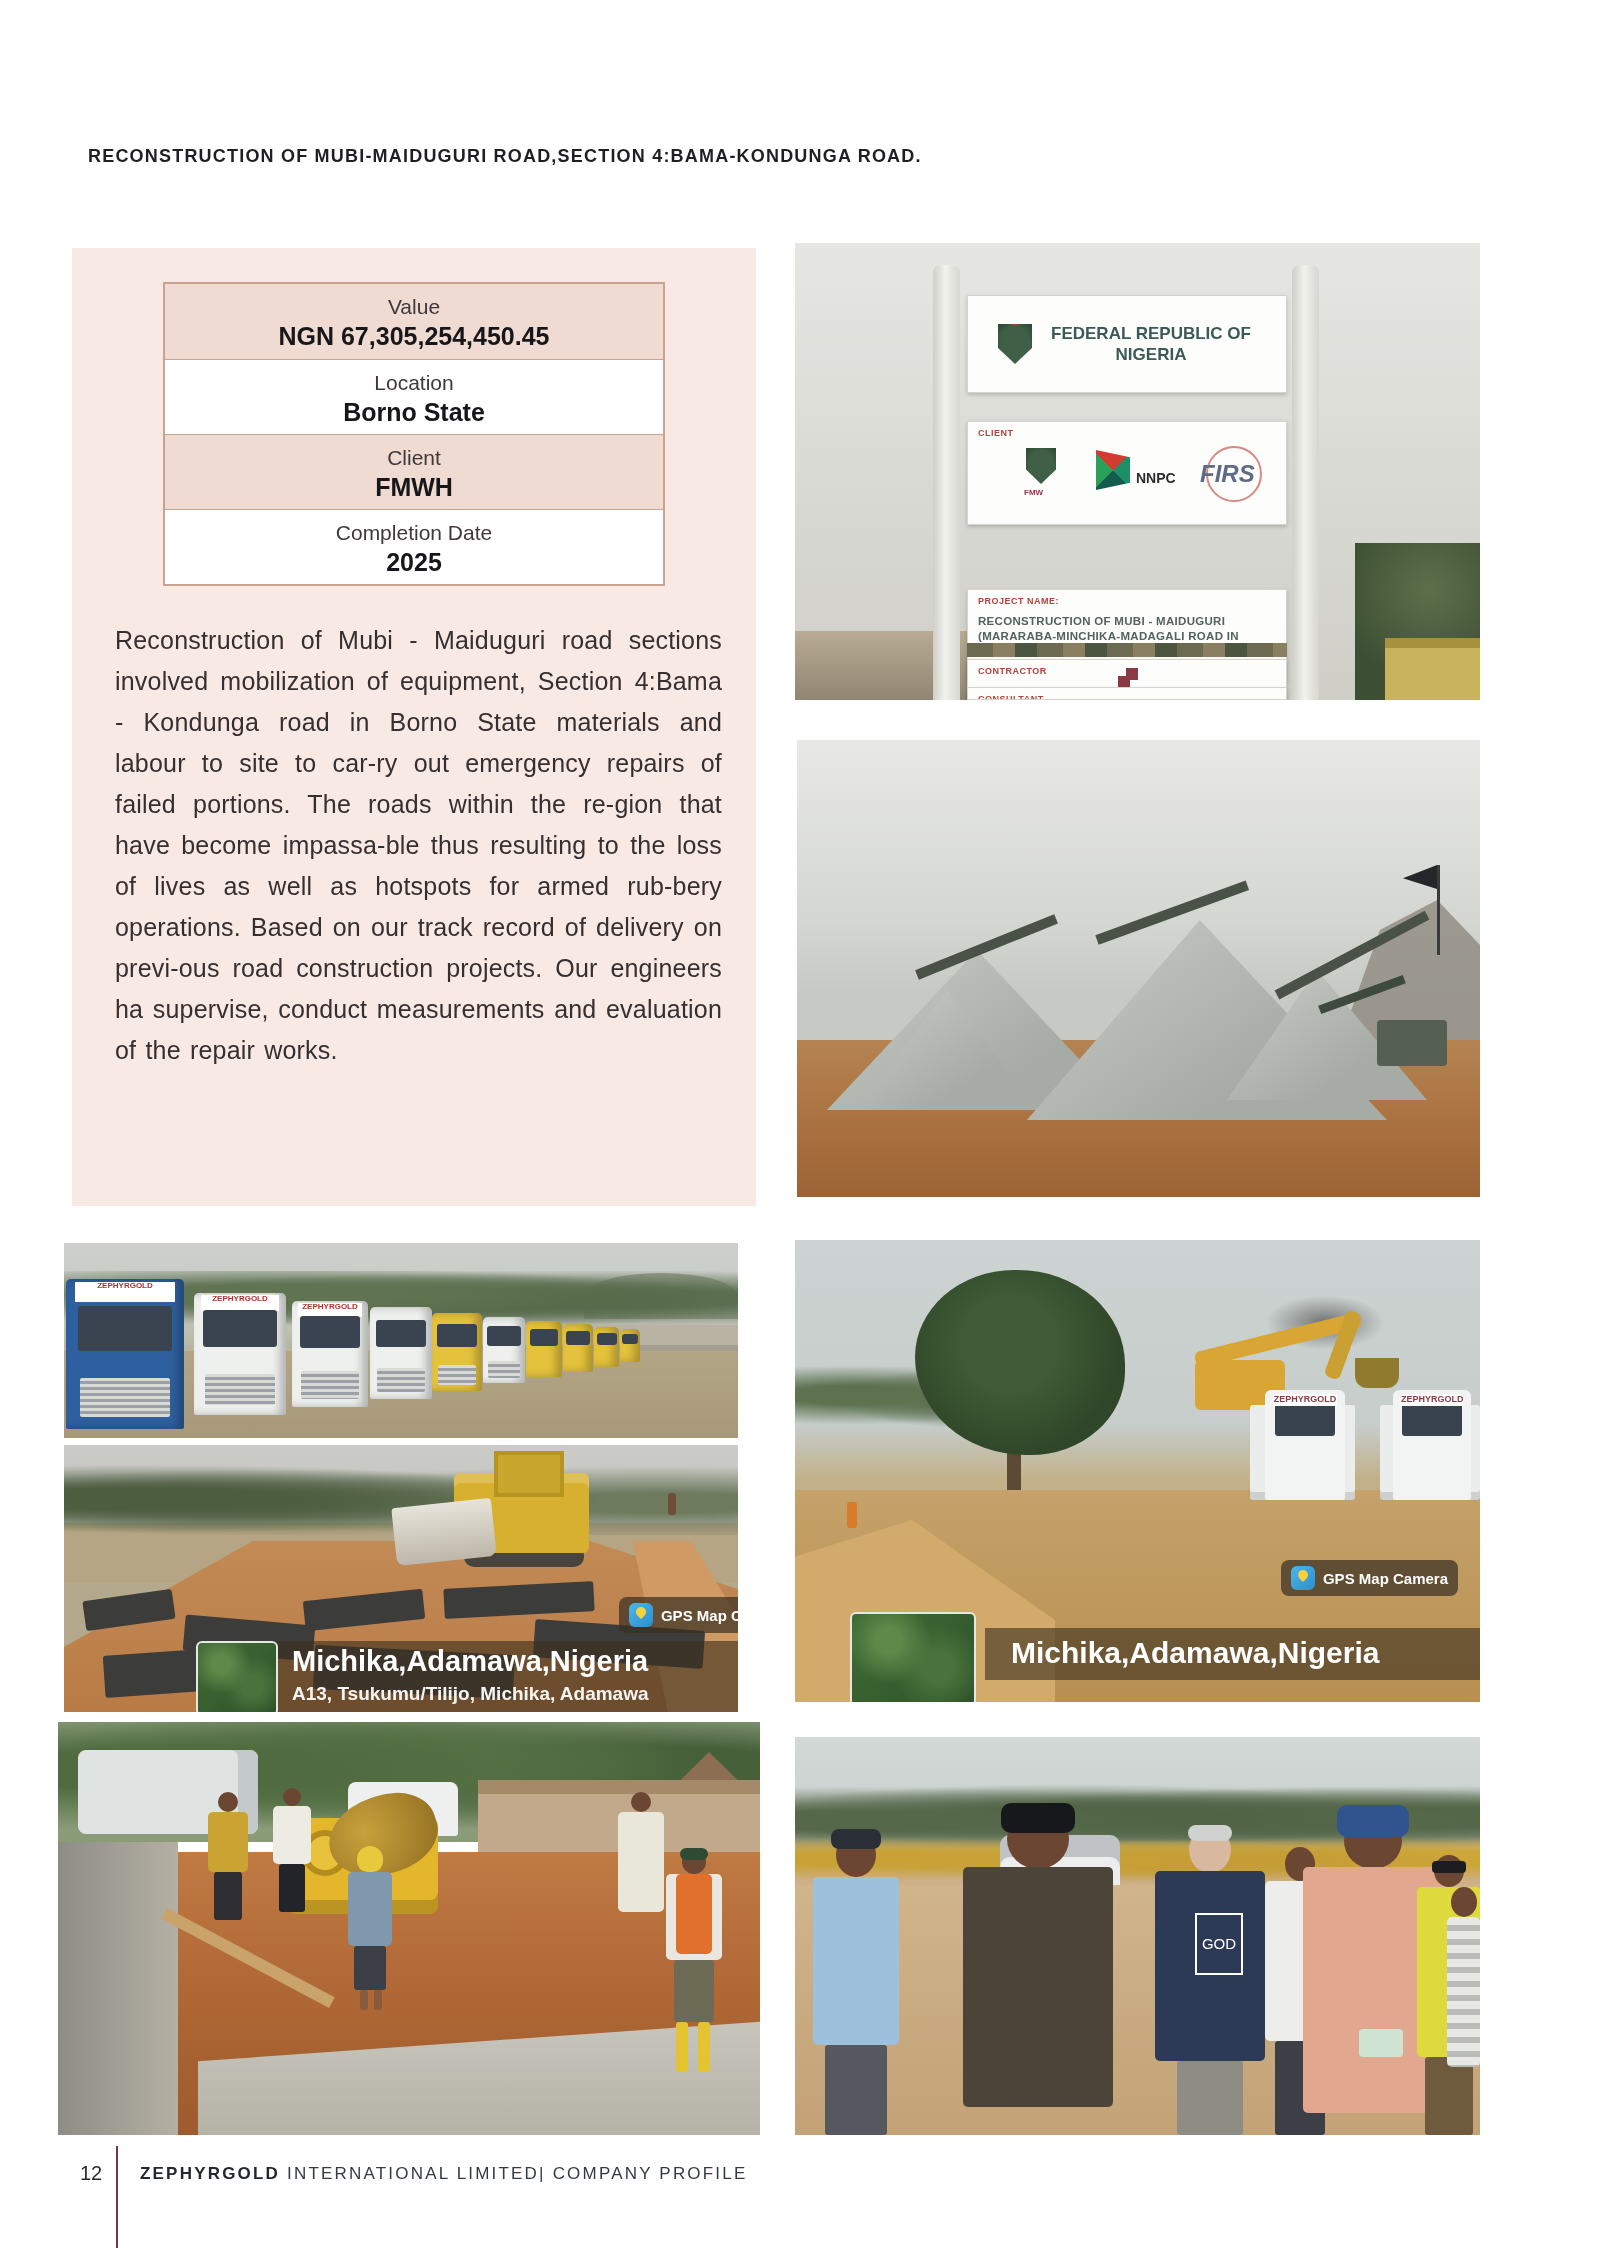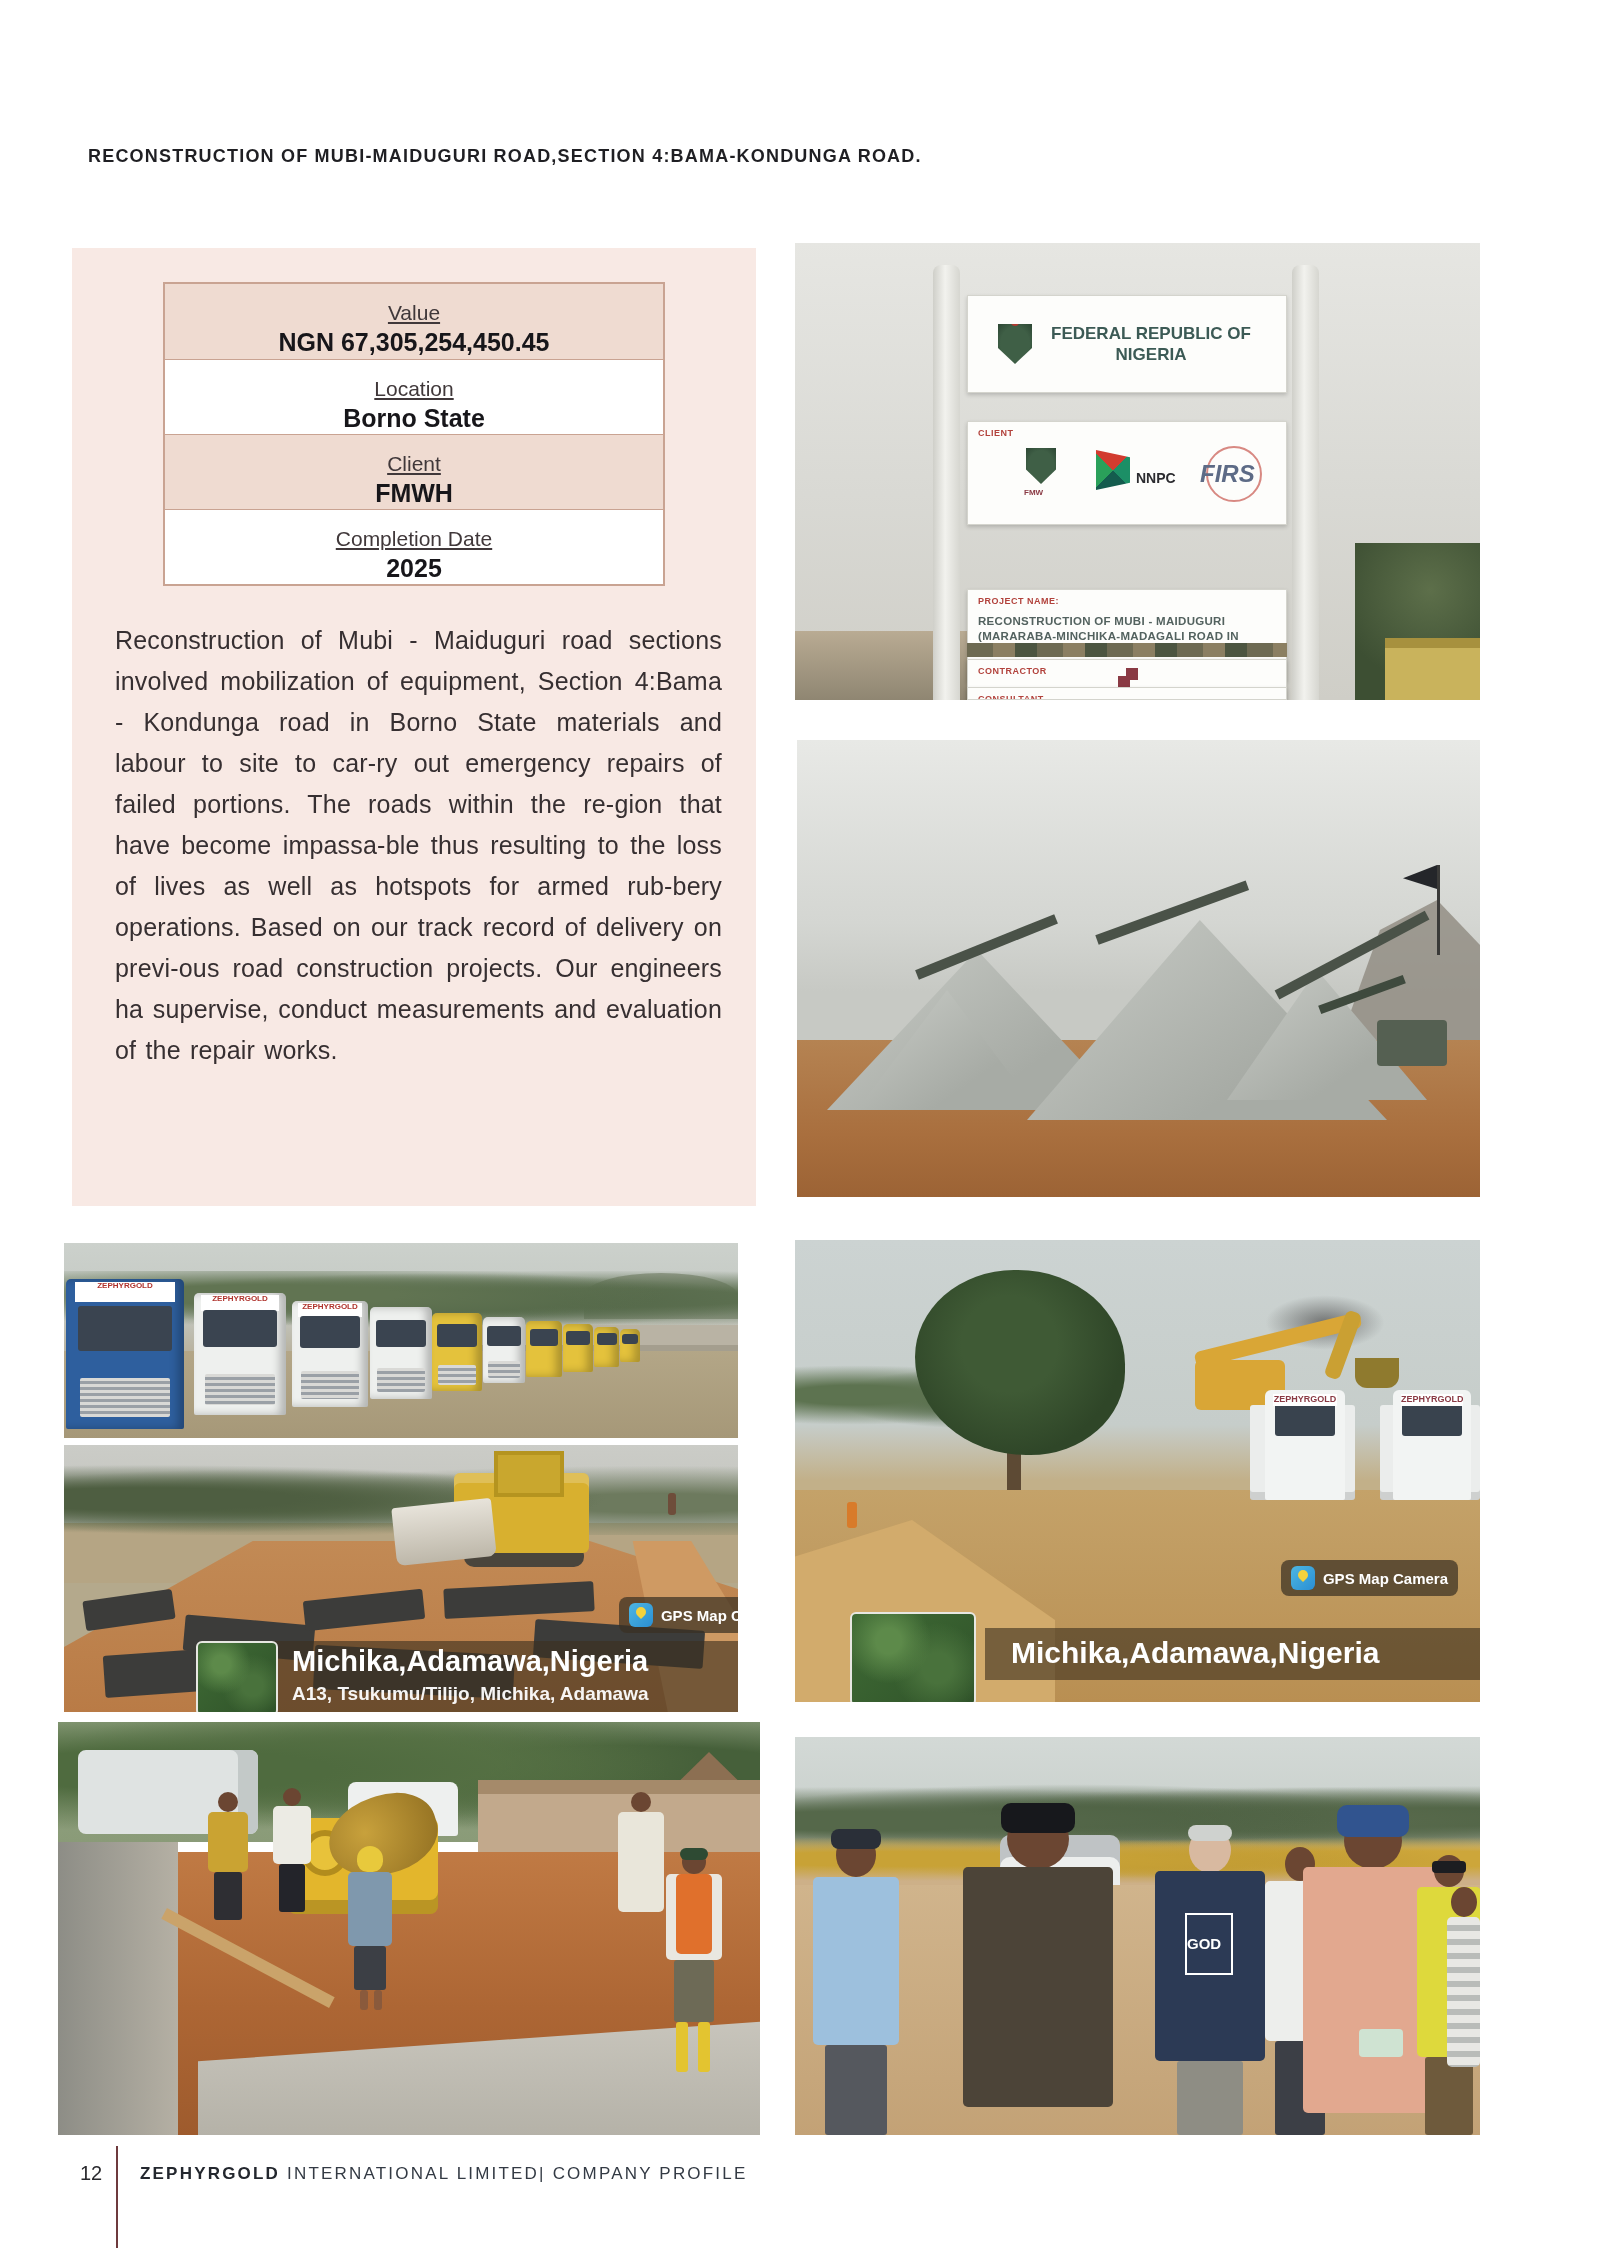--- a/index.html
+++ b/index.html
@@ -12,21 +12,21 @@
              letter-spacing:1.2px;color:#1f1f23;}
 
   
   .info-panel{left:72px;top:248px;width:684px;height:958px;background:#f8e9e4;}
   .info-table{position:absolute;left:91px;top:34px;width:498px;border:2px solid #c9a392;}
   .info-row{position:relative;width:100%;height:75px;text-align:center;
             border-top:1px solid #c9a392;box-sizing:border-box;}
   .info-row:first-child{border-top:none;}
   .row-pink{background:#efdbd1;}
   .row-white{background:#ffffff;}
-  .info-label{display:block;padding-top:17px;font-size:21px;color:#40383a;text-decoration:underline;}
+  .info-label{display:block;padding-top:11px;font-size:21px;color:#40383a;}
   .info-value{display:block;padding-top:3px;font-size:25px;font-weight:bold;color:#17161a;}
   .description{position:absolute;left:43px;top:372px;width:607px;font-size:25px;line-height:41px;
                color:#362f31;text-align:justify;word-spacing:2px;letter-spacing:0.2px;}
 
   
   .photo{position:absolute;overflow:hidden;}
 
   
   .ph-sign{left:795px;top:243px;width:685px;height:457px;
            background:linear-gradient(#e6e6e2 0%,#d9d9d4 55%,#cfcec7 100%);}
@@ -213,21 +213,21 @@
                        radial-gradient(ellipse at 40% 50%,#4c6042 18%,transparent 58%),
                        radial-gradient(ellipse at 72% 55%,#57694b 16%,transparent 55%),
                        radial-gradient(ellipse at 95% 50%,#4e6244 16%,transparent 55%);}
   .pp-machinery{left:0;top:96px;width:685px;height:52px;
                 background:radial-gradient(ellipse at 15% 50%,#c8a236 20%,transparent 60%),
                            radial-gradient(ellipse at 55% 55%,#c09a33 16%,transparent 55%),
                            radial-gradient(ellipse at 88% 50%,#cda63a 22%,transparent 60%);}
   .pp-truck{left:205px;top:98px;width:120px;height:92px;background:#eceeed;border-radius:10px 10px 3px 3px;
             box-shadow:inset 0 22px 0 rgba(57,67,78,0.25);}
   .pp-ground{left:0;top:148px;width:685px;height:250px;background:linear-gradient(#d0b48c,#c3a276);}
-  .shirt-box{position:absolute;border:2px solid #fff;color:#fff;font-weight:bold;text-align:left;}
+  .shirt-box{position:absolute;border:2px solid #fff;color:#fff;font-weight:normal;text-align:center;margin-left:10px;}
 
   
   .footer-num{left:80px;top:2162px;font-size:20px;color:#2b2b2f;}
   .footer-line{left:116px;top:2146px;width:2px;height:102px;background:#6e3a3d;}
   .footer-text{left:140px;top:2164px;font-size:17px;letter-spacing:2.2px;color:#333a44;}
   .footer-text b{font-weight:bold;color:#23272e;}
 </style>
 </head>
 <body>
 

